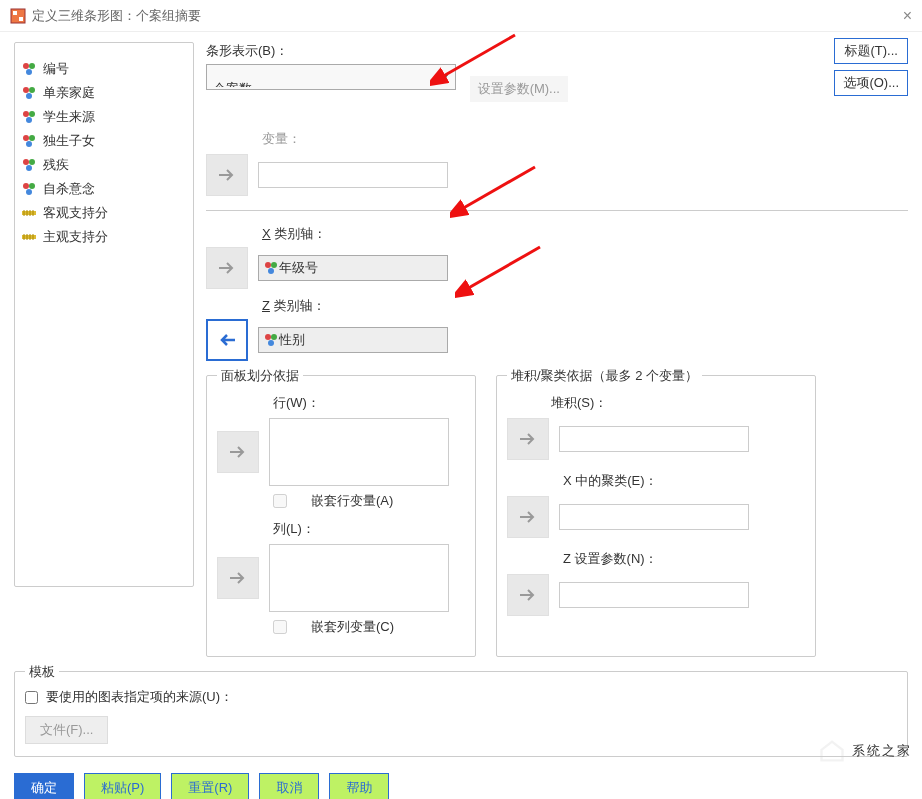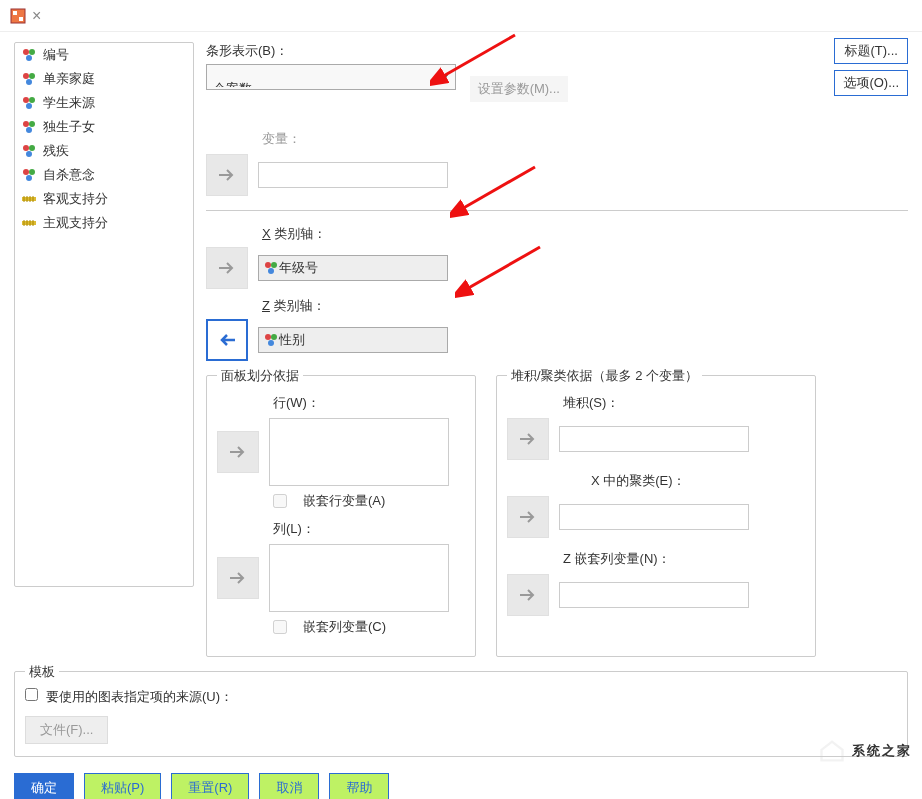--- a/index.html
+++ b/index.html
@@ -6,21 +6,21 @@
 body{background:#fff;width:922px;height:799px;position:relative;overflow:hidden}
 .titlebar{height:32px;display:flex;align-items:center;padding:0 10px;border-bottom:1px solid #eee}
 .titlebar svg{margin-right:6px}
 .titlebar-title{color:#666;flex:1}
 .close{color:#888;font-size:16px;cursor:pointer}
 .content{padding:10px 14px 0 14px;position:relative}
 .topbtns{position:absolute;right:14px;top:6px;display:flex;flex-direction:column;gap:6px}
 .linkbtn{border:1px solid #2a6cd3;color:#2a6cd3;padding:3px 8px;background:#fff;cursor:pointer;min-width:68px;text-align:center}
 .under{text-decoration:underline}
 .main{display:flex;gap:8px}
-.varlist{width:180px;border:1px solid #ccc;border-radius:2px;padding:0 4px;height:545px;overflow:auto}
+.varlist{width:180px;border:1px solid #ccc;border-radius:2px;padding:14px 4px;height:545px;overflow:auto}
 .vrow{display:flex;align-items:center;gap:6px;padding:3px 2px;cursor:pointer}
 .ico-nom{width:16px;height:16px}
 .ico-scale{width:16px;height:16px}
 .right{flex:1;padding-left:4px;position:relative}
 .lbl{color:#333;margin-bottom:4px;display:block}
 .select{width:250px;height:26px;border:1px solid #aaa;background:#f8f8f8;padding:16px 24px 2px 6px;appearance:none;position:relative}
 .selwrap{position:relative;display:inline-block}
 .selwrap:after{content:"";position:absolute;right:8px;top:11px;border-left:5px solid transparent;border-right:5px solid transparent;border-top:6px solid #444;pointer-events:none}
 .disbtn{display:inline-block;margin-left:10px;padding:4px 8px;color:#999;background:#f5f5f5;}
 .fld{width:190px;height:26px;border:1px solid #ccc;background:#fff;padding:2px 6px}
@@ -32,42 +32,43 @@
 .sep{border-top:1px solid #ccc;margin:14px 0}
 .slot{display:flex;align-items:center;gap:10px;margin-bottom:6px}
 .slotfld{width:190px;height:26px;border:1px solid #aaa;background:#eee;padding:2px 4px;display:flex;align-items:center;}
 .panels{display:flex;gap:20px;margin-top:14px}
 .panel{border:1px solid #ccc;border-radius:2px;position:relative;padding:14px 10px 10px 10px}
 .panel-title{position:absolute;top:-9px;left:10px;background:#fff;padding:0 4px;color:#333}
 .panel-left{width:270px}
 .panel-right{width:320px}
 .listarea{width:180px;height:68px;border:1px solid #ccc;background:#fff}
 .sublbl{margin:4px 0}
-.chkrow{display:flex;align-items:center;gap:16px;margin:6px 0 10px 56px;color:#999}
+.chkrow{display:flex;align-items:center;gap:24px;margin:6px 0 10px 56px;color:#999}
 .chkrow input{width:14px;height:14px}
 .template{border:1px solid #ccc;border-radius:2px;position:relative;padding:16px 10px 12px 10px;margin-top:14px}
 .template .panel-title{top:-9px}
-.tmplchk{display:flex;align-items:flex-start;gap:8px;margin-bottom:10px}
+.tmplchk{display:flex;align-items:center;gap:8px;margin-bottom:10px}
 .filebtn{padding:4px 14px;background:#eee;border:1px solid #ddd;color:#999}
 .bottombar{display:flex;justify-content:flex-start;gap:10px;margin-top:16px}
 .btn{padding:5px 16px;border:1px solid #2a6cd3;background:#bef264;color:#2a6cd3;cursor:pointer}
 .btn.primary{background:#2a6cd3;color:#fff}
 .redarrow{position:absolute;pointer-events:none}
-.watermark{position:absolute;right:10px;bottom:38px;color:#ddd;font-size:20px;font-weight:bold;letter-spacing:2px;display:flex;align-items:center;gap:6px}
+.watermark{position:absolute;right:10px;bottom:38px;color:#ddd;font-size:20px;font-weight:normal;letter-spacing:2px;display:flex;align-items:center;gap:6px}
 .wm-ico{width:28px;height:28px;opacity:.25}
 </style>
 </head>
 <body>
 
 <div class="titlebar">
   <svg width="16" height="16" viewBox="0 0 16 16">
       <rect x="1" y="1" width="14" height="14" fill="#e74" stroke="#933"></rect>
       <rect x="3" y="3" width="4" height="4" fill="#fff"></rect>
       <rect x="9" y="9" width="4" height="4" fill="#fff"></rect>
     </svg>
+  <span class="titlebar-title">定义三维条形图：个案组摘要</span>
   <span class="close">×</span>
 </div>
 
 <div class="content">
   <div class="topbtns">
     <button class="linkbtn"><span>标题(T)...</span></button>
     <button class="linkbtn"><span>选项(O)...</span></button>
   </div>
 
   <div class="main">
@@ -229,39 +230,39 @@
             <div class="listarea"></div>
           </div>
           <label class="chkrow">
               <input type="checkbox" disabled="" style="">
               <span>嵌套列变量(C)</span>
             </label>
         </div>
 
         <div class="panel panel-right">
           <span class="panel-title">堆积/聚类依据（最多 2 个变量）</span>
-          <div class="sublbl" style="margin-left:56px">堆积(S)：</div>
+          <div class="sublbl" style="margin-left:44px">堆积(S)：</div>
           <div class="moverow">
             <div class="arrowbtn">
                 <svg viewBox="0 0 20 14">
                   <path d="M2 7 L14 7 M10 2 L15 7 L10 12" stroke="#999" stroke-width="2" fill="none"></path>
                 </svg>
               </div>
             <input class="fld" style="">
           </div>
-          <div class="sublbl" style="margin-left:84px;margin-top:12px">X 中的聚类(E)：</div>
+          <div class="sublbl" style="margin-left:56px;margin-top:12px">X 中的聚类(E)：</div>
           <div class="moverow">
             <div class="arrowbtn">
                 <svg viewBox="0 0 20 14">
                   <path d="M2 7 L14 7 M10 2 L15 7 L10 12" stroke="#999" stroke-width="2" fill="none"></path>
                 </svg>
               </div>
             <input class="fld" style="">
           </div>
-          <div class="sublbl" style="margin-left:56px;margin-top:12px">Z 嵌套列变量(N)：</div>
+          <div class="sublbl" style="margin-left:56px;margin-top:12px">Z 设置参数(N)：</div>
           <div class="moverow">
             <div class="arrowbtn">
                 <svg viewBox="0 0 20 14">
                   <path d="M2 7 L14 7 M10 2 L15 7 L10 12" stroke="#999" stroke-width="2" fill="none"></path>
                 </svg>
               </div>
             <input class="fld" style="">
           </div>
         </div>
       </div>

